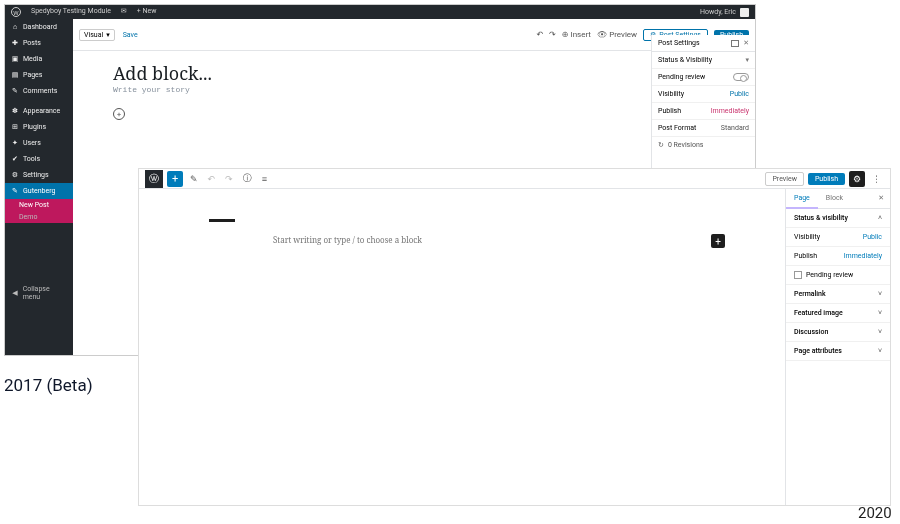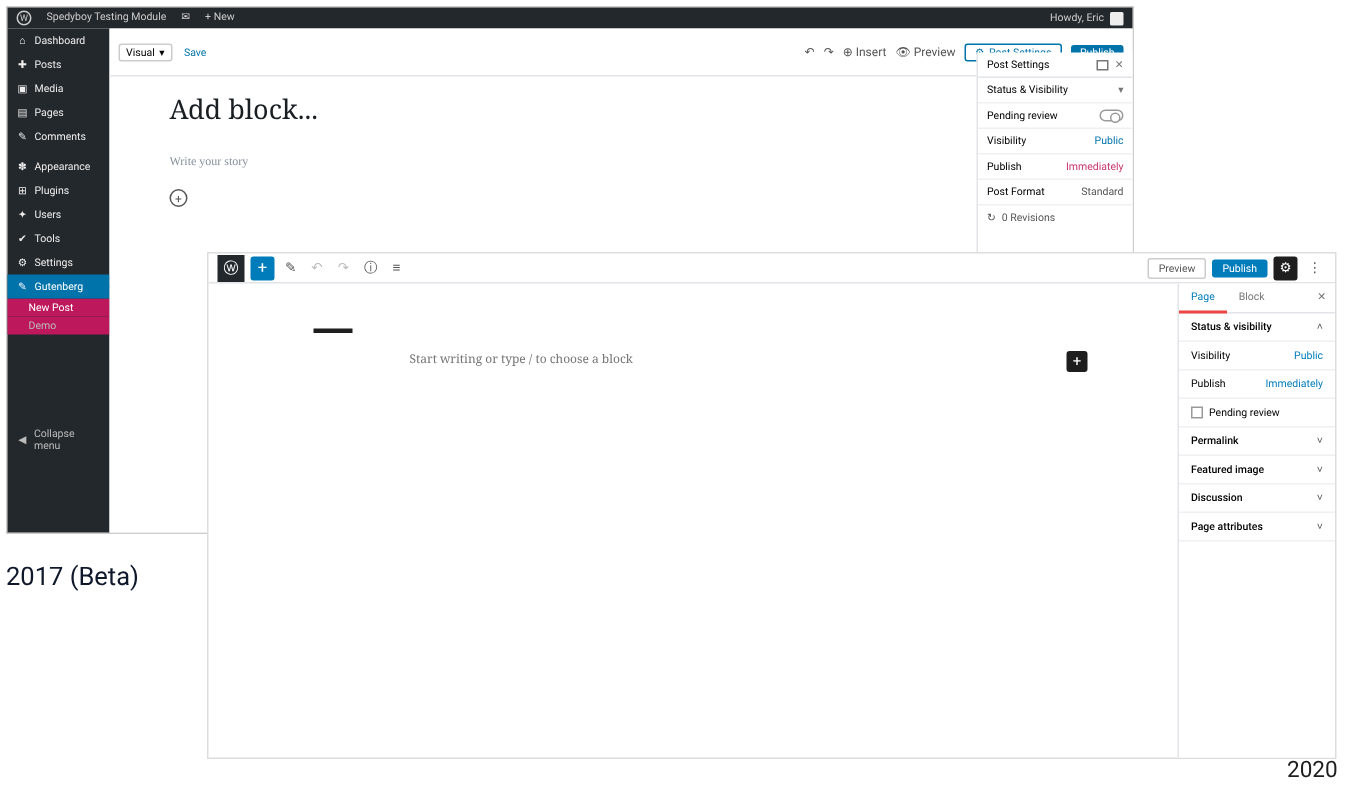--- a/index.html
+++ b/index.html
@@ -28,21 +28,21 @@
 .editor17{position:absolute;left:68px;top:14px;right:0;bottom:0;background:#fff}
 .toolbar17{height:32px;display:flex;align-items:center;font-size:7px;padding:0 6px;border-bottom:1px solid #e2e4e7}
 .visual-pill{border:1px solid #ccc;border-radius:2px;padding:1px 4px;display:flex;align-items:center;gap:3px}
 .save-link{color:#0073aa;margin-left:8px}
 .toolbar17 .right{margin-left:auto;display:flex;align-items:center;gap:6px}
 .tb-icon{color:#555;font-size:8px}
 .btn-outline{border:1px solid #0073aa;color:#0073aa;padding:1px 6px;border-radius:2px;display:flex;align-items:center;gap:3px}
 .btn-primary17{background:#0073aa;color:#fff;padding:1px 6px;border-radius:2px}
 .body17{position:absolute;top:16px;left:0;right:104px;bottom:0;padding:26px 40px}
 .title17{font-size:18px;color:#191e23;font-family:"Noto Serif",Georgia,serif}
-.story17{margin-top:18px;font-size:8px;color:#86909c;font-family:Liberation Serif, serif}
+.story17{font-size:8px;color:#86909c;font-family:Liberation Mono, monospace}
 .plus-circle{margin-top:14px;width:12px;height:12px;border:1px solid #555;border-radius:50%;display:flex;align-items:center;justify-content:center;font-size:8px;color:#555}
 
 .panel17{position:absolute;top:16px;right:0;width:104px;bottom:0;background:#fff;border-left:1px solid #e2e4e7;font-size:7px}
 .panel17 .hd{display:flex;align-items:center;padding:4px 6px;border-bottom:1px solid #e2e4e7;gap:4px}
 .panel17 .hd .sq{width:8px;height:7px;border:1px solid #777;margin-left:auto}
 .panel17 .x{color:#777}
 .panel17 .sec{display:flex;align-items:center;padding:4px 6px;border-bottom:1px solid #f0f0f0}
 .panel17 .sec .val{margin-left:auto;color:#0073aa}
 .panel17 .sec .val.red{color:#c9356e}
 .panel17 .sec .val.gray{color:#555}
@@ -67,21 +67,21 @@
 .body20{position:absolute;top:20px;left:0;right:105px;bottom:0;padding:30px 70px}
 .dash20{width:26px;height:3px;background:#1e1e1e;margin-bottom:12px}
 .title20{font-size:28px;color:#1e1e1e;font-weight:400;font-family:"Noto Serif",Georgia,serif}
 .prompt-row{display:flex;align-items:flex-start;position:relative;padding-left:64px}
 .prompt20{font-size:8px;color:#757575;font-family:"Noto Serif",Georgia,serif}
 .plus-dark{position:absolute;right:-10px;width:14px;height:14px;background:#1e1e1e;color:#fff;display:flex;align-items:center;justify-content:center;font-size:10px;border-radius:2px}
 
 .panel20{position:absolute;top:20px;right:0;width:105px;bottom:0;border-left:1px solid #e2e4e7;font-size:7px;background:#fff}
 .tabs20{display:flex;border-bottom:1px solid #e2e4e7}
 .tabs20 .tab{padding:5px 8px;color:#757575}
-.tabs20 .tab.active{color:#007cba;border-bottom:2px solid #ef4444;margin-bottom:-1px}
+.tabs20 .tab.active{color:#007cba;border-bottom:2px solid #c4b5fd;margin-bottom:-1px}
 .tabs20 .close{margin-left:auto;padding:5px 6px;color:#757575}
 .panel20 .row{display:flex;align-items:center;padding:5px 8px;border-bottom:1px solid #f0f0f0}
 .panel20 .row.hd{font-weight:500}
 .panel20 .row .chev{margin-left:auto;color:#555}
 .panel20 .row .val{margin-left:auto;color:#007cba}
 .chk-row{display:flex;align-items:center;gap:4px;padding:5px 8px;border-bottom:1px solid #f0f0f0}
 .chkbox{width:8px;height:8px;border:1px solid #999}
 
 
 .label17{position:absolute;left:4px;top:375px;font-size:17px;color:#0f172a}

